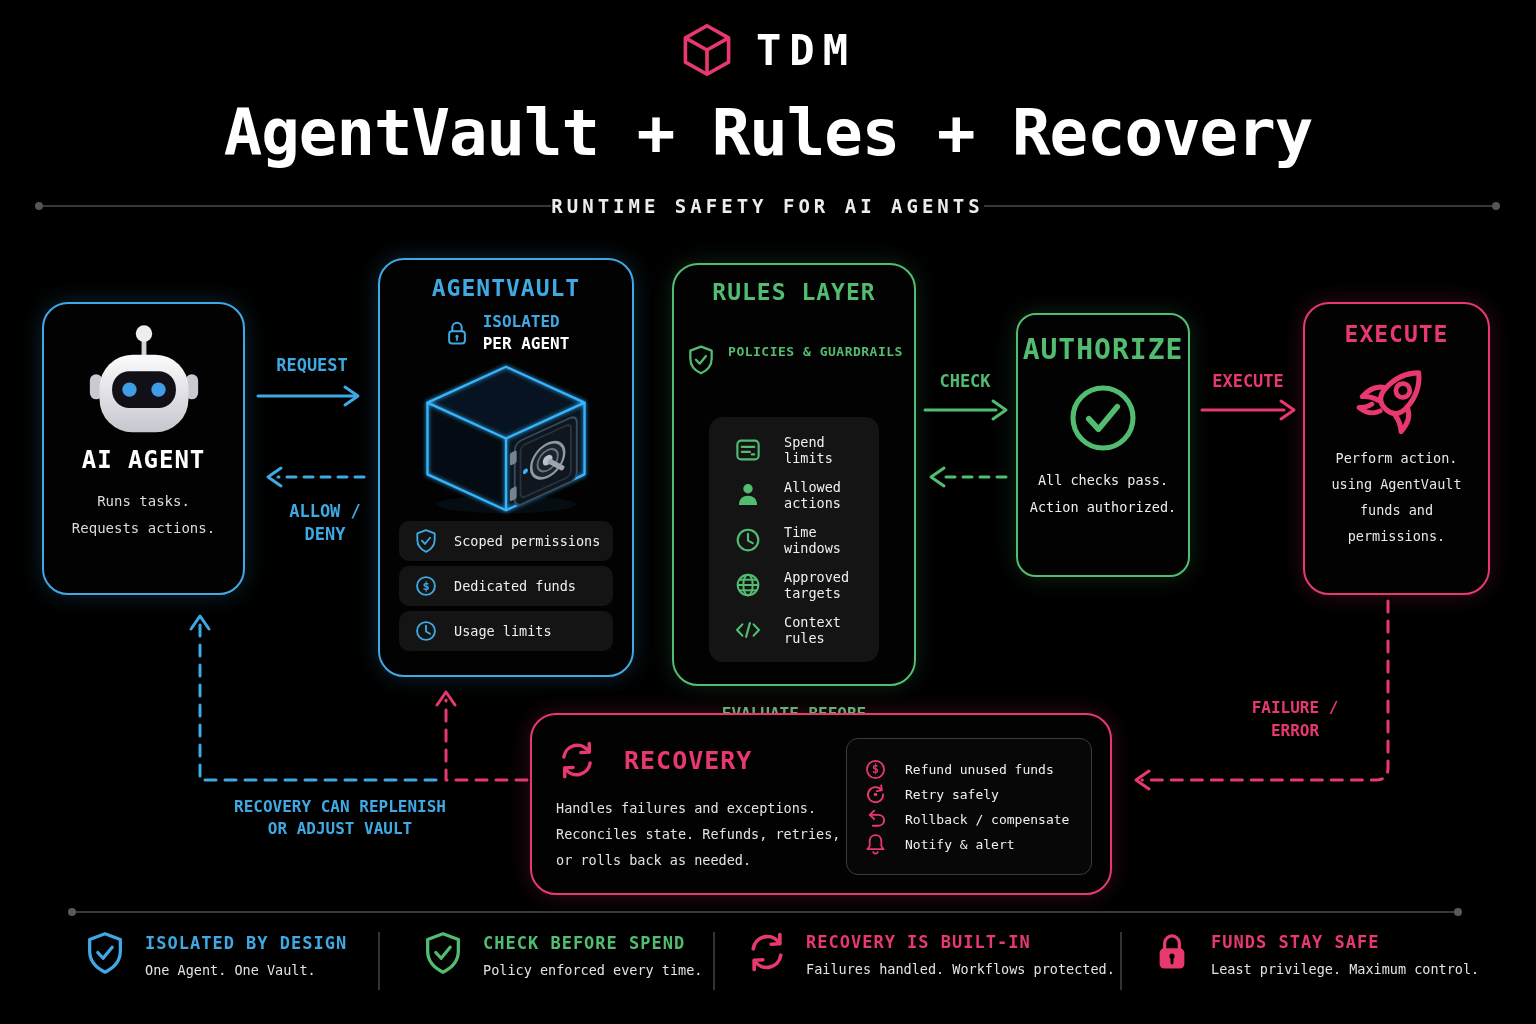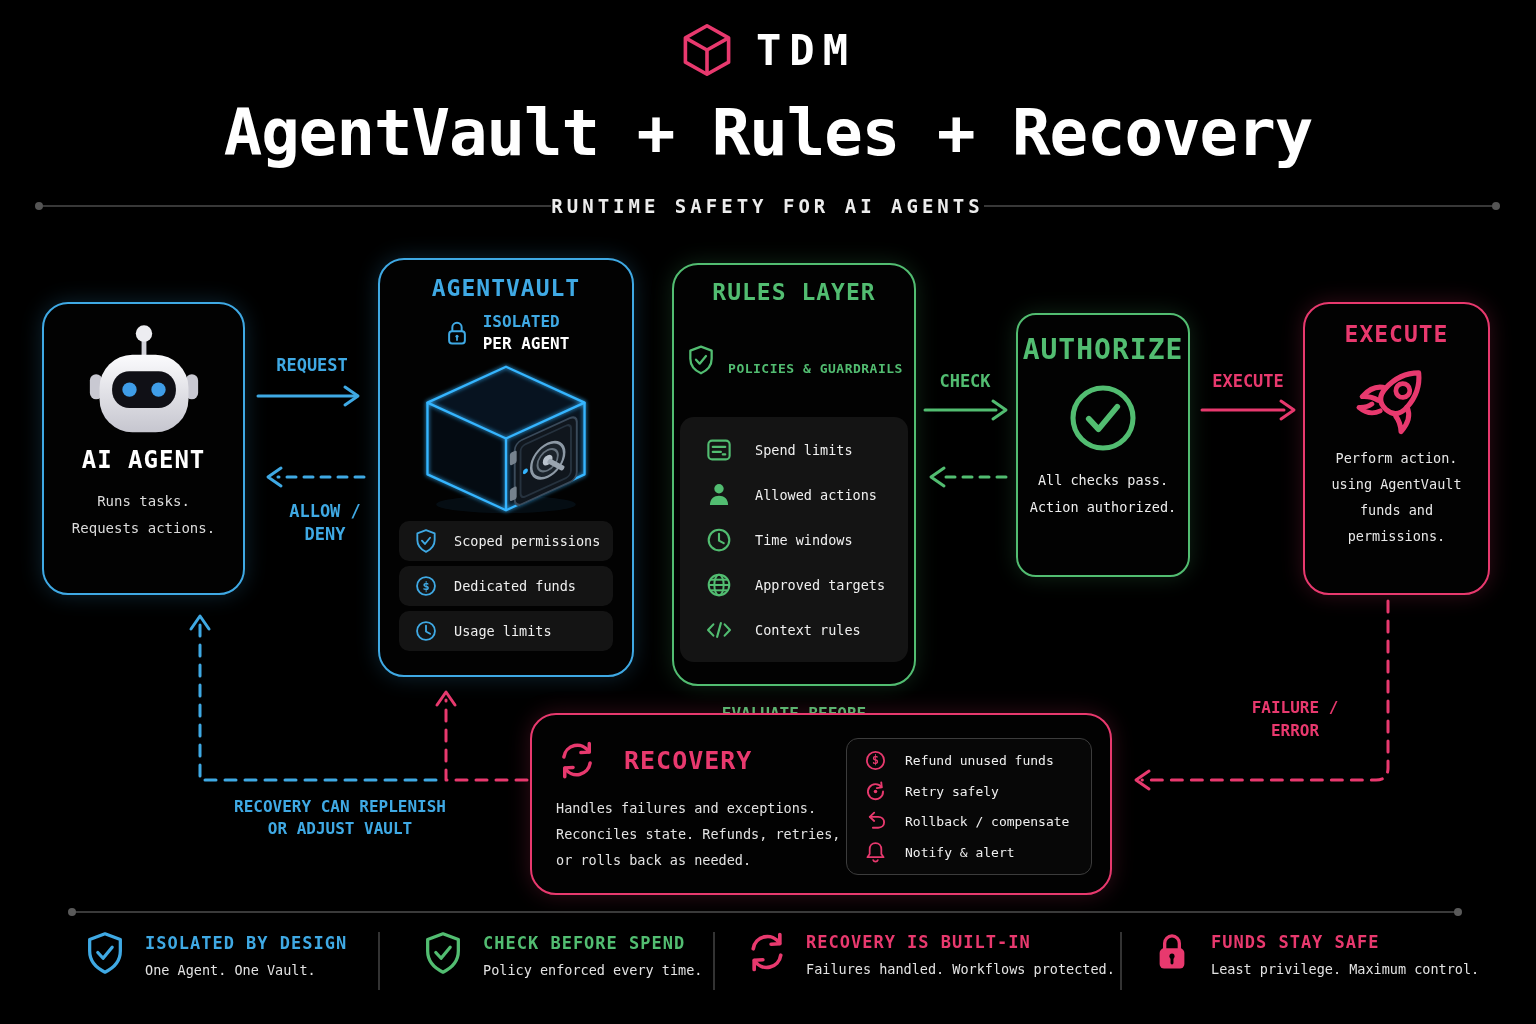--- a/index.html
+++ b/index.html
@@ -43,23 +43,23 @@
   .vault-badge .b2{font-size:16px;font-weight:bold;color:#fff;line-height:22px;}
   .vault-art{margin-top:2px;}
   .vault-list{display:flex;flex-direction:column;gap:5px;margin-top:4px;}
   .pill{width:214px;height:40px;background:var(--panel);border-radius:10px;display:flex;align-items:center;padding-left:14px;gap:15px;}
   .pill .ic{color:var(--blue);display:flex;}
   .pill .lbl{font-size:13.5px;color:#efefef;}
 
   
   .rules-box{left:672px;top:263px;width:244px;height:423px;gap:28px;}
   .rules-box .box-title{font-size:23px;color:var(--green);margin-top:14px;}
-  .rules-badge{display:flex;align-items:flex-end;gap:11px;margin-top:11px;}
+  .rules-badge{display:flex;align-items:flex-start;gap:11px;margin-top:11px;}
   .rules-badge .lbl{font-size:13px;font-weight:bold;color:var(--green);letter-spacing:.5px;}
-  .rules-panel{width:228px;margin-top:13px;background:var(--panel);border-radius:14px;padding:10px 0;}
+  .rules-panel{width:170px;margin-top:13px;background:var(--panel);border-radius:14px;padding:10px 0;}
   .rule-row{height:45px;display:flex;align-items:center;padding-left:24px;gap:21px;}
   .rule-row .ic{color:var(--green);display:flex;}
   .rule-row .lbl{font-size:13.5px;color:#f0f0f0;}
   .rules-note{margin-top:12px;text-align:center;font-size:16px;font-weight:bold;color:var(--green);line-height:23px;}
 
   
   .auth-box{left:1016px;top:313px;width:174px;height:264px;border-radius:20px;}
   .auth-box .box-title{font-size:28px;color:var(--green);margin-top:18px;}
   .auth-box .check{margin-top:16px;color:var(--green);}
   .auth-box .body-text{margin-top:13px;font-size:13.5px;line-height:27px;color:#eee;text-align:center;}
@@ -69,21 +69,21 @@
   .exec-box .box-title{font-size:23px;color:var(--pink);margin-top:17px;}
   .exec-box .rocket{margin-top:12px;color:var(--pink);transform:rotate(42deg);}
   .exec-box .body-text{margin-top:10px;font-size:13.5px;line-height:26px;color:#e8e8e8;text-align:center;}
 
   
   .rec-box{left:530px;top:713px;width:582px;height:182px;display:block;}
   .rec-head{position:absolute;left:24px;top:24px;display:flex;align-items:center;gap:26px;color:var(--pink);}
   .rec-head .ttl{font-size:25px;font-weight:bold;letter-spacing:1px;}
   .rec-text{position:absolute;left:24px;top:80px;font-size:13.5px;line-height:26px;color:#e3e3e3;}
   .rec-panel{position:absolute;right:18px;top:23px;width:246px;height:137px;border:1.5px solid #3c3c3c;border-radius:12px;
-             display:flex;flex-direction:column;justify-content:space-between;padding:9px 0 9px 16px;background:#070707;}
+             display:flex;flex-direction:column;justify-content:center;padding:9px 0 9px 16px;background:#070707;}
   .rec-row{display:flex;align-items:center;gap:17px;}
   .rec-row .ic{color:var(--pink);display:flex;}
   .rec-row .lbl{font-size:13px;color:#f0f0f0;}
 
   
   .flow-label{position:absolute;text-align:center;font-weight:bold;font-size:17px;line-height:23px;}
   .fl-blue{color:var(--blue);} .fl-green{color:var(--green);} .fl-pink{color:var(--pink);}
   .lb-request{left:256px;top:354px;width:112px;}
   .lb-allow{left:265px;top:500px;width:120px;}
   .lb-check{left:920px;top:370px;width:90px;}

